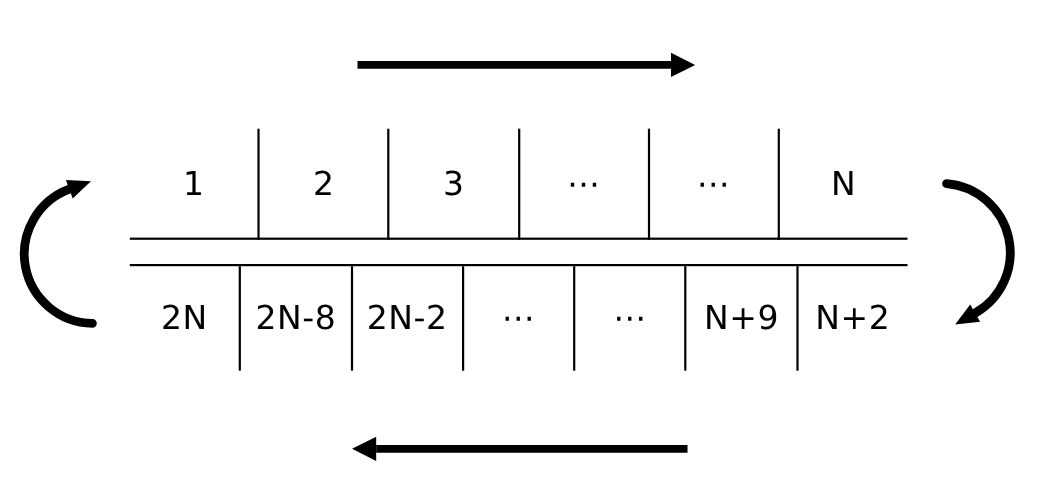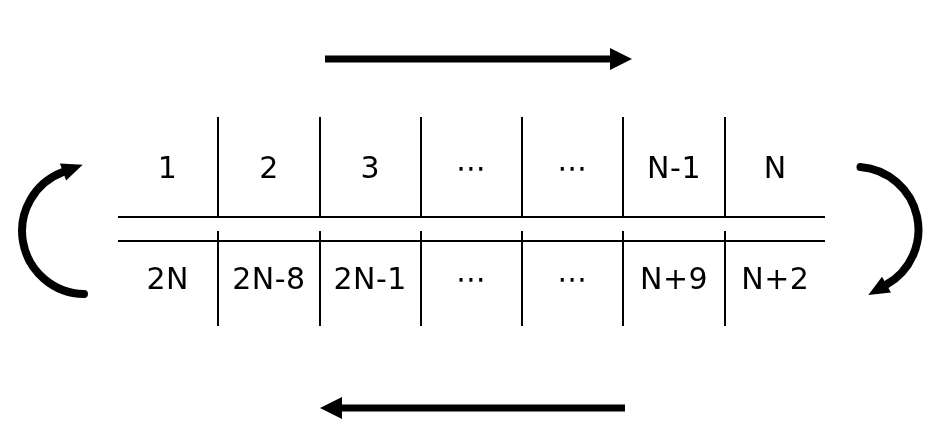--- a/index.html
+++ b/index.html
@@ -25,21 +25,21 @@
   .arrow-layer polygon { fill: var(--ink); stroke: none; }
   .straight { stroke-width: 7; stroke-linecap: butt; }
   .curved   { stroke-width: 8; stroke-linecap: round; }
   .row {
     position: absolute;
     left: 118px;
     width: 707px;
     display: flex;
   }
   .row-top    { top: 117px; height: 101px; }
-  .row-bottom { top: 231px; height: 95px; text-align: right; }
+  .row-bottom { top: 242px; height: 95px; text-align: right; }
   .cell {
     flex: 1;
     display: flex;
     align-items: center;
     justify-content: center;
     font-size: 30px;
     line-height: 1;
     border-left: 2px solid var(--ink);
     letter-spacing: 0.5px;
   }
@@ -81,30 +81,29 @@
       <polygon points="868.3,295.1 891,292.4 882,276.8"></polygon>
     </g>
   </svg>
 
   <div class="row row-top">
     <div class="cell">1</div>
     <div class="cell">2</div>
     <div class="cell">3</div>
     <div class="cell">⋯</div>
     <div class="cell">⋯</div>
-    <div class="cell">N-1</div>
     <div class="cell">N</div>
   </div>
 
   <div class="hline hline-a"></div>
   <div class="hline hline-b"></div>
 
   <div class="row row-bottom">
     <div class="cell">2N</div>
     <div class="cell">2N-8</div>
-    <div class="cell">2N-1</div>
+    <div class="cell">2N-2</div>
     <div class="cell">⋯</div>
     <div class="cell">⋯</div>
     <div class="cell">N+9</div>
     <div class="cell">N+2</div>
   </div>
 
 </div>
 
 </body></html>

